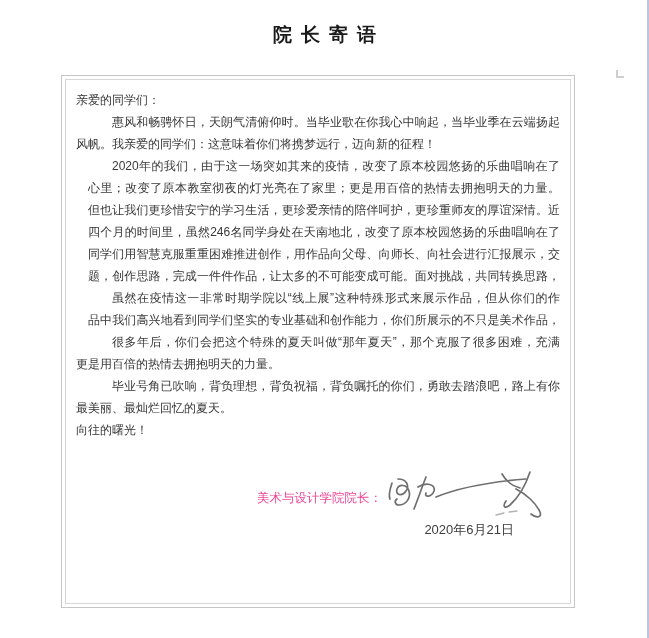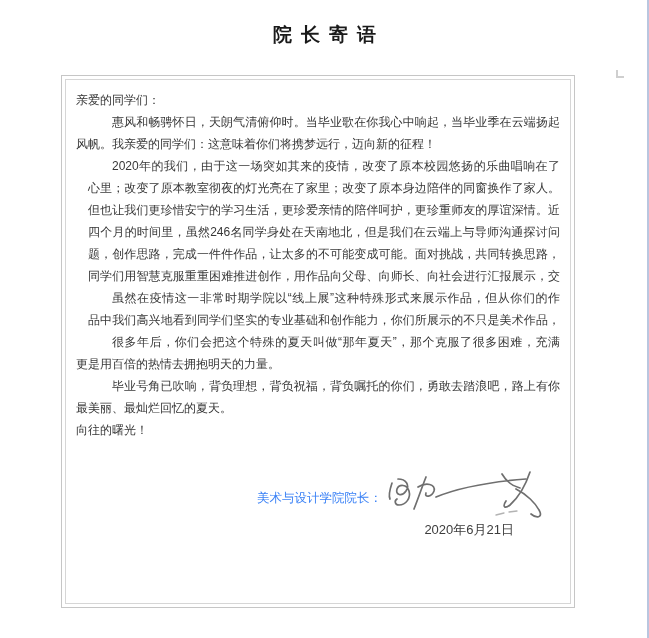--- a/index.html
+++ b/index.html
@@ -30,21 +30,21 @@
     padding:8px 9px 0 9px;overflow:hidden;color:#373737;}
 
   .line{height:22px;line-height:22px;font-size:12px;white-space:nowrap;
     text-align:left;color:#373737;}
   .line.indent{text-indent:2em;}
   .line.fill{text-align:justify;text-align-last:justify;margin-left:12px;}
 
   
   .signature-row{display:flex;justify-content:flex-end;align-items:center;
     margin-top:26px;height:54px;padding-right:4px;}
-  .signature-label{font-size:12.5px;color:#3b82f6;white-space:nowrap;position:relative;top:4px;}
+  .signature-label{font-size:12.5px;color:#ec4899;white-space:nowrap;position:relative;top:4px;}
   .signature-svg{display:block;margin-left:2px;}
 
   
   .date-row{text-align:right;padding-right:46px;
     font-size:13px;color:#3d3d3d;}
 </style>
 </head>
 <body>
 
 <div class="page">
@@ -58,25 +58,25 @@
     <div class="letter-box-inner">
       <div class="letter-content">
 
         <div class="line">亲爱的同学们：</div>
 
 
         <div class="line indent fill">惠风和畅骋怀日，天朗气清俯仰时。当毕业歌在你我心中响起，当毕业季在云端扬起</div>
         <div class="line">风帆。我亲爱的同学们：这意味着你们将携梦远行，迈向新的征程！</div>
 
         <div class="line indent fill">2020年的我们，由于这一场突如其来的疫情，改变了原本校园悠扬的乐曲唱响在了</div>
-        <div class="line fill">心里；改变了原本教室彻夜的灯光亮在了家里；改变了原本身边陪伴的同窗换作了家人。</div>
+        <div class="line fill">心里；改变了原本教室彻夜的灯光亮在了家里；更是用百倍的热情去拥抱明天的力量。</div>
         <div class="line fill">但也让我们更珍惜安宁的学习生活，更珍爱亲情的陪伴呵护，更珍重师友的厚谊深情。近</div>
-        <div class="line fill">四个月的时间里，虽然246名同学身处在天南地北，但是我们在云端上与导师沟通探讨问</div>
+        <div class="line fill">四个月的时间里，虽然246名同学身处在天南地北，改变了原本校园悠扬的乐曲唱响在了</div>
+        <div class="line fill">同学们用智慧克服重重困难推进创作，用作品向父母、向师长、向社会进行汇报展示，交</div>
         <div class="line fill">题，创作思路，完成一件件作品，让太多的不可能变成可能。面对挑战，共同转换思路，</div>
-        <div class="line fill">同学们用智慧克服重重困难推进创作，用作品向父母、向师长、向社会进行汇报展示，交</div>
 
         <div class="line indent fill">虽然在疫情这一非常时期学院以“线上展”这种特殊形式来展示作品，但从你们的作</div>
         <div class="line fill">品中我们高兴地看到同学们坚实的专业基础和创作能力，你们所展示的不只是美术作品，</div>
         <div class="line indent fill">很多年后，你们会把这个特殊的夏天叫做“那年夏天”，那个克服了很多困难，充满</div>
 
         <div class="line">更是用百倍的热情去拥抱明天的力量。</div>
         <div class="line indent fill">毕业号角已吹响，背负理想，背负祝福，背负嘱托的你们，勇敢去踏浪吧，路上有你</div>
 
         <div class="line">最美丽、最灿烂回忆的夏天。</div>
         <div class="line">向往的曙光！</div>

